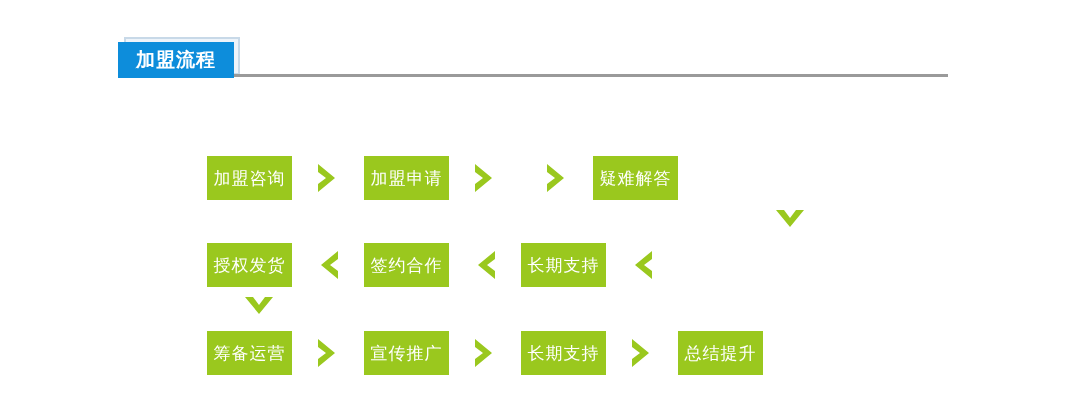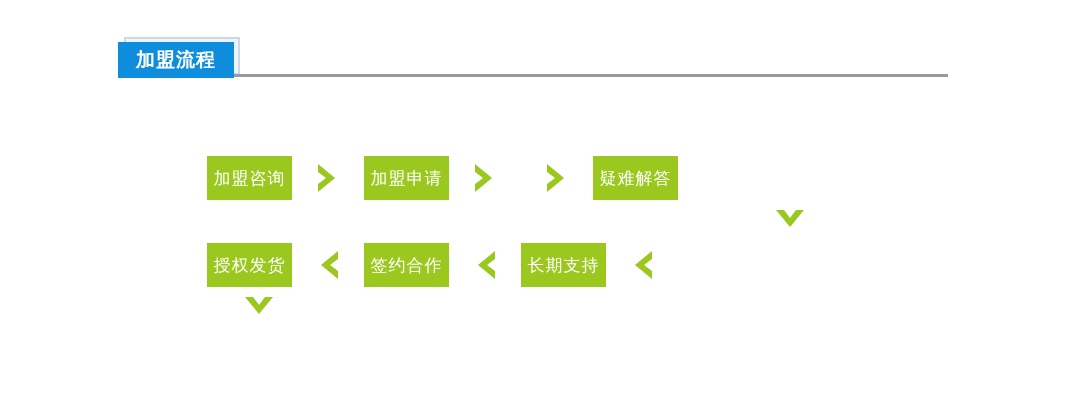--- a/index.html
+++ b/index.html
@@ -175,14 +175,35 @@
       </svg>
     </div>
   </div>
 
   <div class="v-connector v-left">
     <svg width="30" height="26" viewBox="0 0 30 26" aria-hidden="true">
       <path d="M1 3 L15 20 L29 3 L21 3 L15 11 L9 3 Z" fill="#9ac81e"></path>
     </svg>
   </div>
 
+  <div class="flow-row row-3">
+    <div class="node">筹备运营</div>
+    <div class="connector">
+      <svg width="26" height="30" viewBox="0 0 26 30" aria-hidden="true">
+        <path d="M3 1 L20 15 L3 29 L3 21 L11 15 L3 9 Z" fill="#9ac81e"></path>
+      </svg>
+    </div>
+    <div class="node">宣传推广</div>
+    <div class="connector">
+      <svg width="26" height="30" viewBox="0 0 26 30" aria-hidden="true">
+        <path d="M3 1 L20 15 L3 29 L3 21 L11 15 L3 9 Z" fill="#9ac81e"></path>
+      </svg>
+    </div>
+    <div class="node">长期支持</div>
+    <div class="connector">
+      <svg width="26" height="30" viewBox="0 0 26 30" aria-hidden="true">
+        <path d="M3 1 L20 15 L3 29 L3 21 L11 15 L3 9 Z" fill="#9ac81e"></path>
+      </svg>
+    </div>
+    <div class="node">总结提升</div>
+  </div>
 
 </div>
 
 </body></html>

